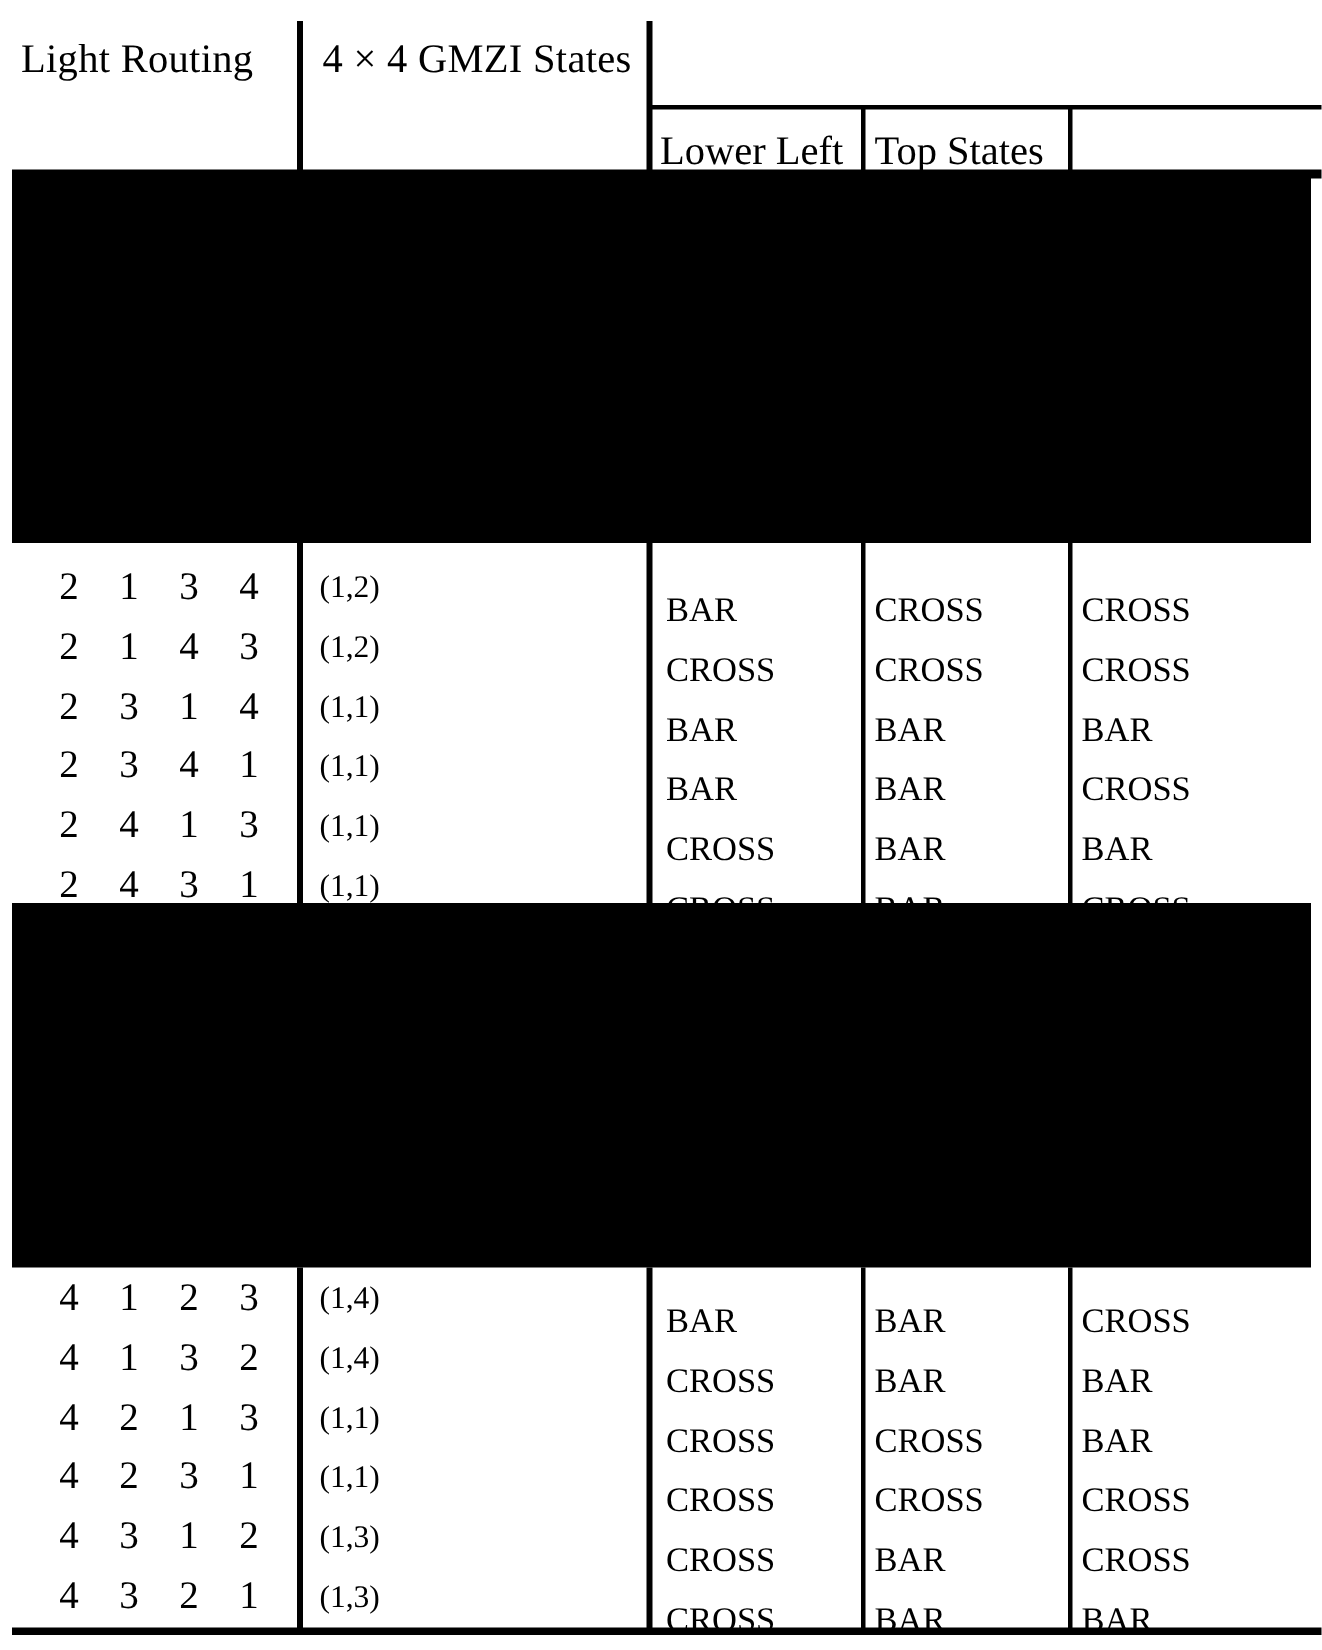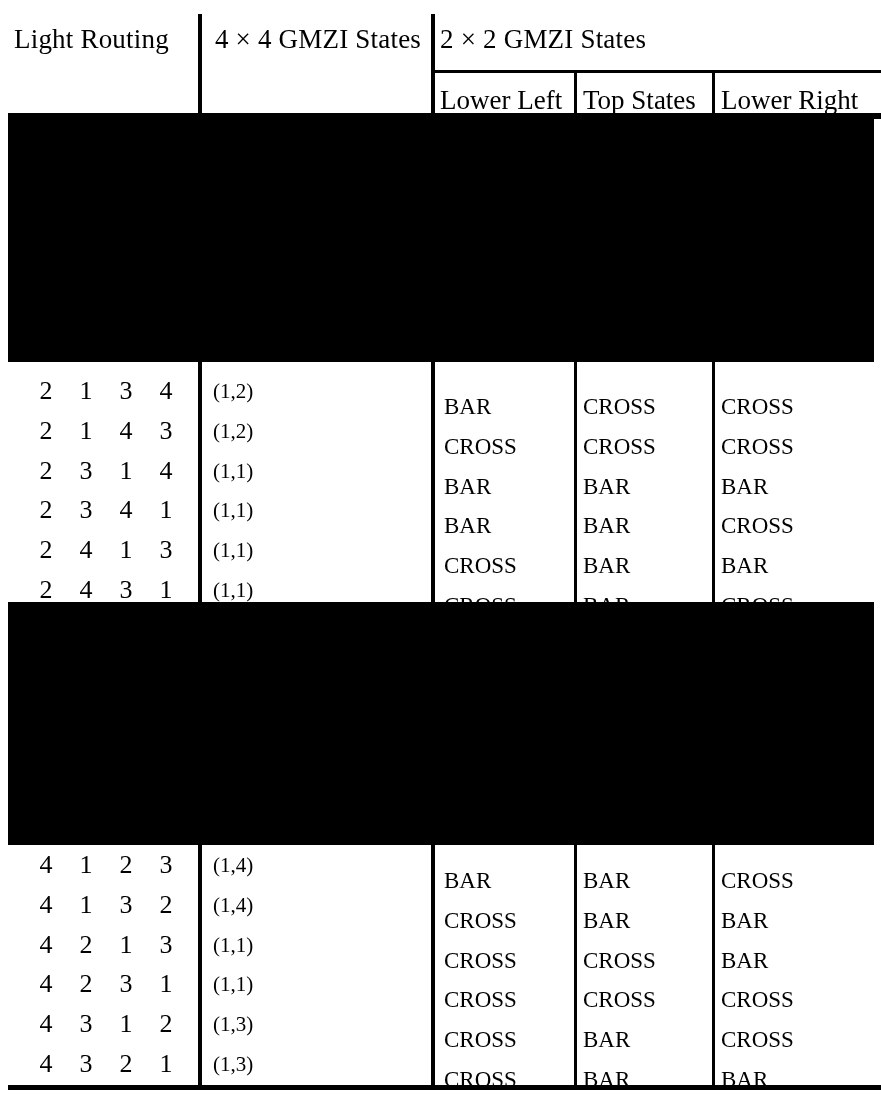--- a/index.html
+++ b/index.html
@@ -124,25 +124,23 @@
 <body>
 
 <div id="table-root">
 
   <div class="hdr-cell hdr-lightrouting">
     <div>Light Routing</div>
   </div>
 
   <div class="hdr-cell hdr-4x4">4 × 4 GMZI States</div>
 
-  <div class="hdr-cell hdr-2x2">2 × 2 GMZI States</div>
 
   <div class="sub-hdr sub-ll">Lower Left</div>
   <div class="sub-hdr sub-tr">Top States</div>
-  <div class="sub-hdr sub-lr">Lower Right</div>
 
   <div class="rule-h" style="left:432px; top:70px; width:449px; height:3px;"></div>
 
   <div class="rule-h" style="left:8px; top:113px; width:873px; height:6px;"></div>
 
   <div class="rule-v" style="left:198px; top:14px; height:101px;"></div>
   <div class="rule-v" style="left:431px; top:14px; height:101px;"></div>
   <div class="rule-v-thin" style="left:574px; top:71px; height:44px;"></div>
   <div class="rule-v-thin" style="left:712px; top:71px; height:44px;"></div>
 

